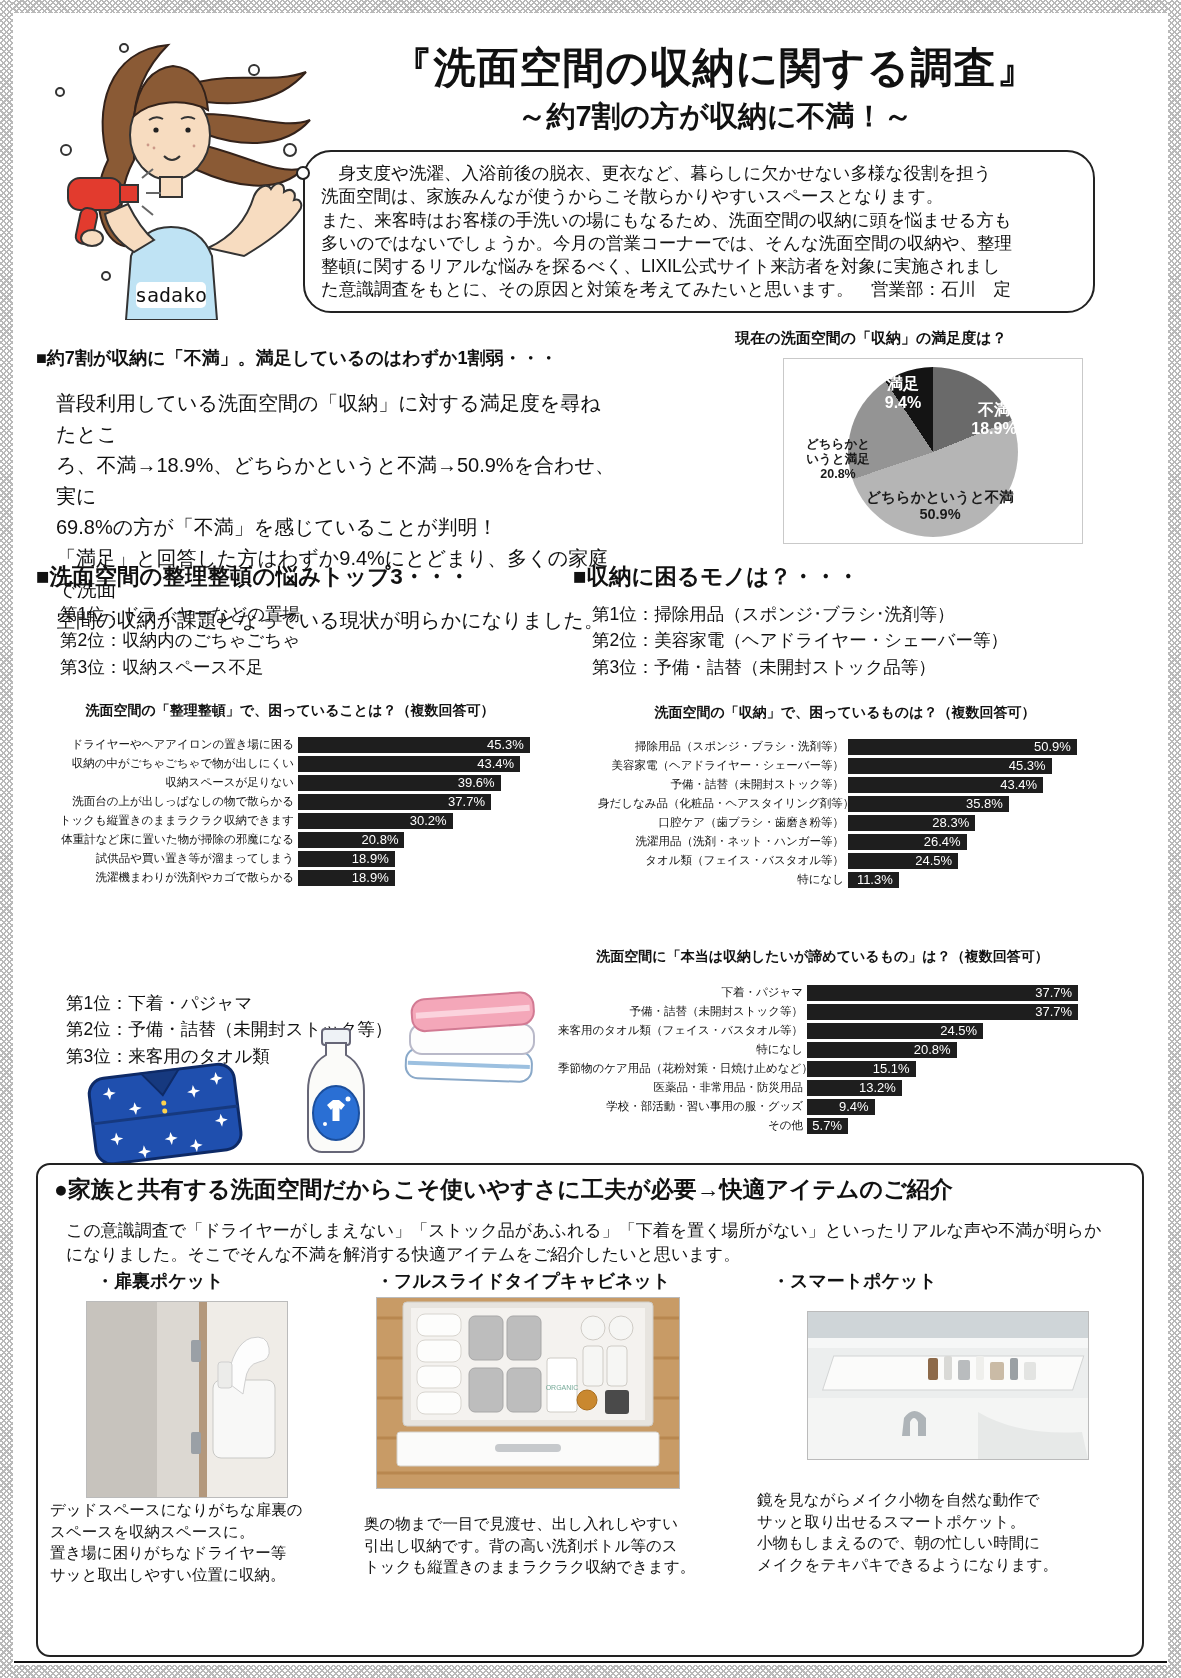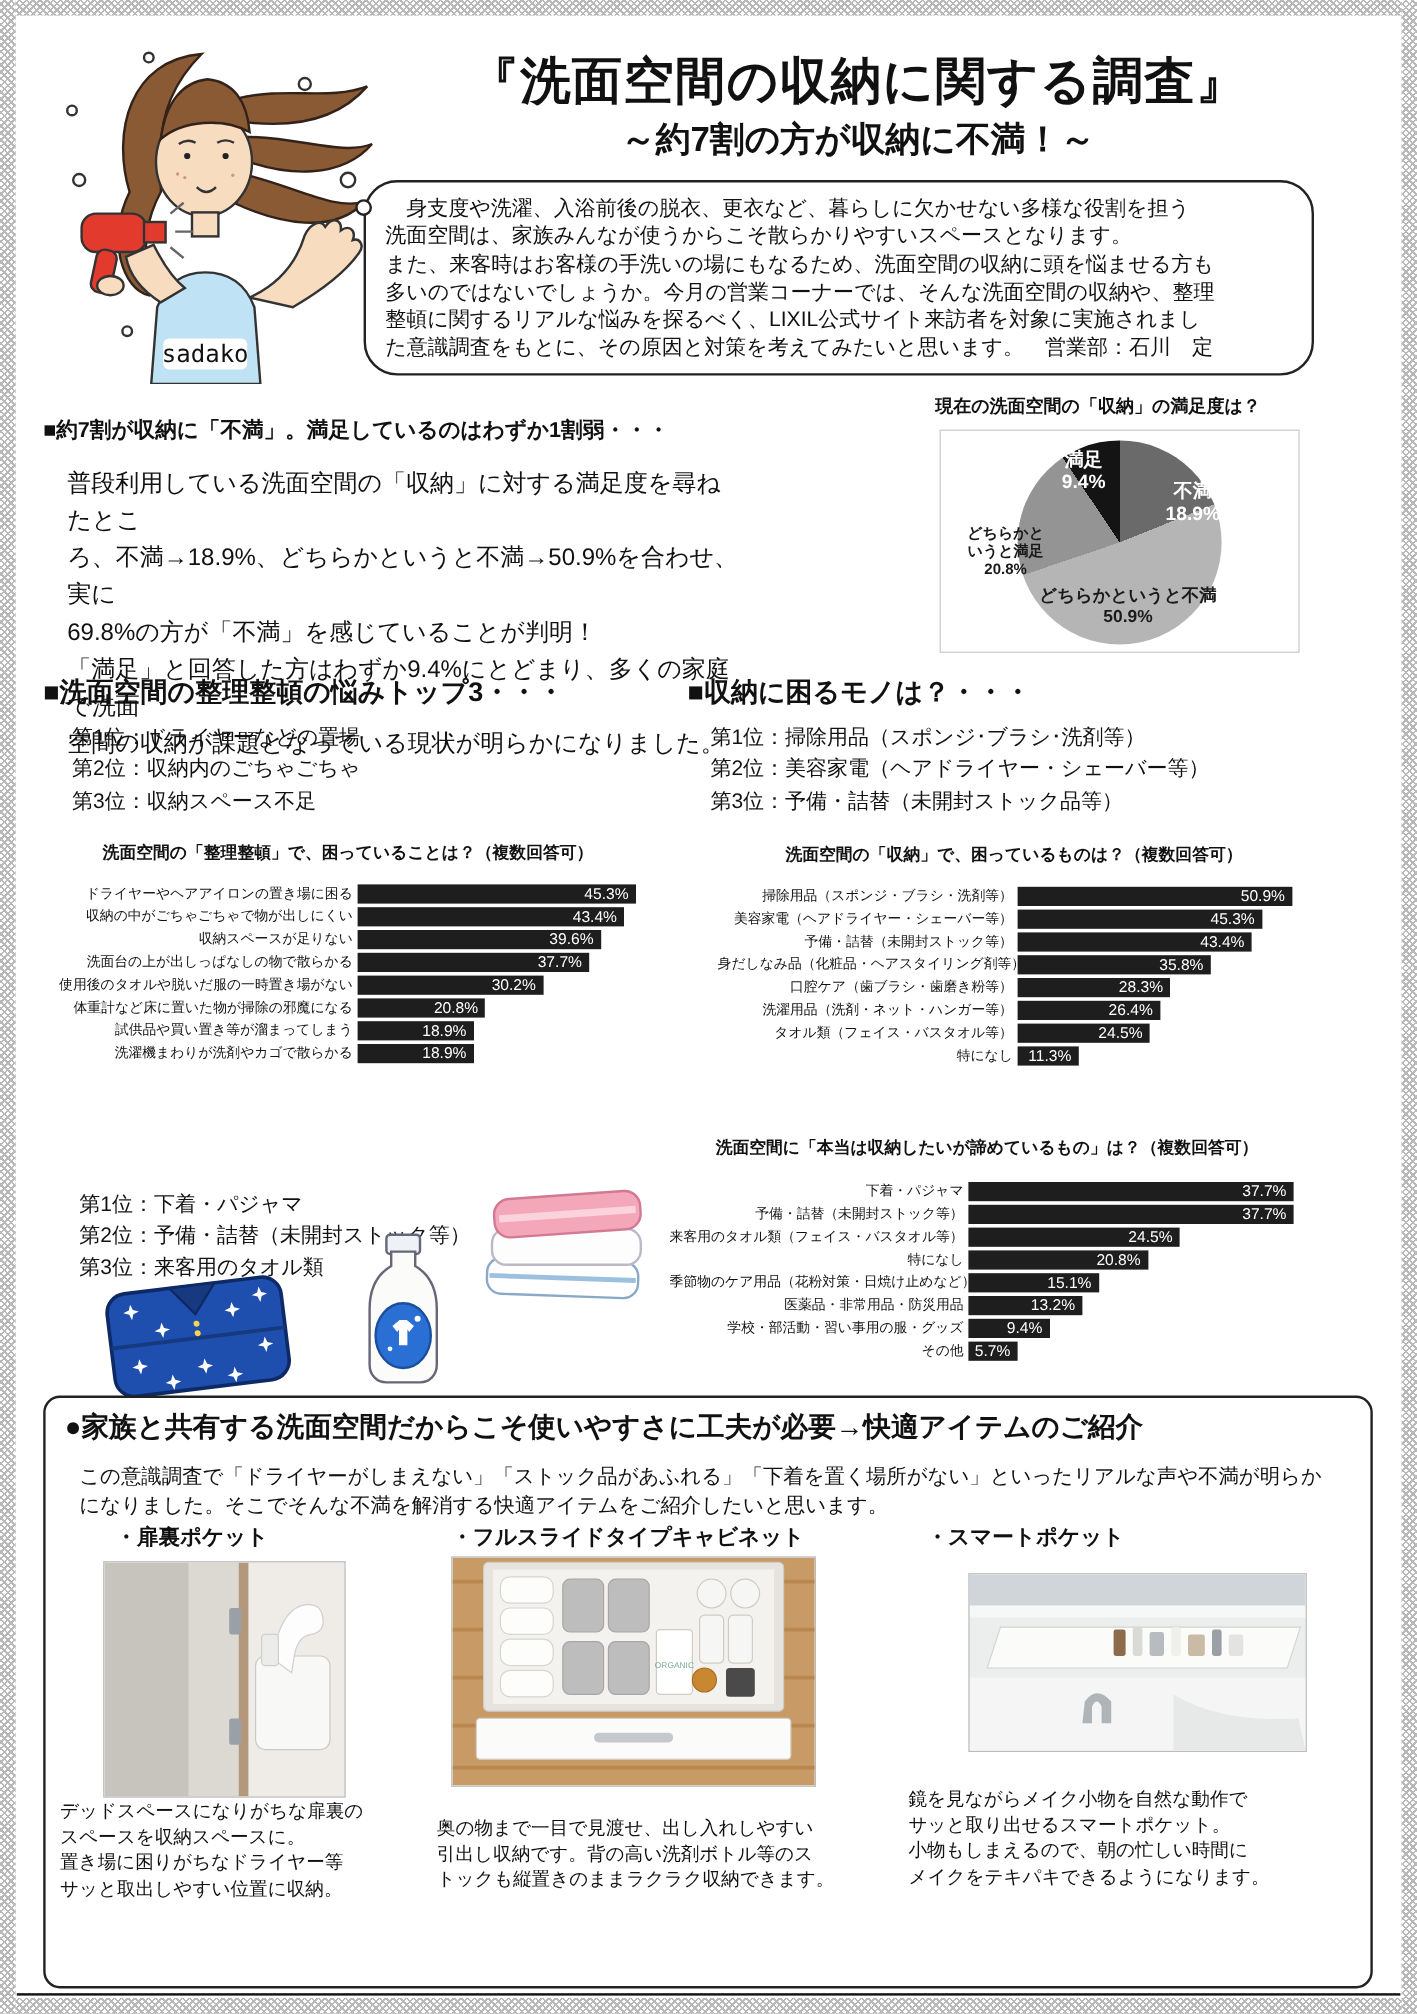--- a/index.html
+++ b/index.html
@@ -115,21 +115,21 @@
 た意識調査をもとに、その原因と対策を考えてみたいと思います。　営業部：石川　定</div>
   <div class="abs bubble-dot"></div>
 
   <div class="abs sec-h" style="left:36px;top:346px;">■約7割が収納に「不満」。満足しているのはわずか1割弱・・・</div>
   <div class="abs body-text pre" style="left:56px;top:388px;width:565px;">普段利用している洗面空間の「収納」に対する満足度を尋ねたとこ
 ろ、不満→18.9%、どちらかというと不満→50.9%を合わせ、実に
 69.8%の方が「不満」を感じていることが判明！
 「満足」と回答した方はわずか9.4%にとどまり、多くの家庭で洗面
 空間の収納が課題となっている現状が明らかになりました。</div>
 
-  <div class="abs chart-title" style="left:740px;top:329px;width:350px;font-size:15px;">現在の洗面空間の「収納」の満足度は？</div>
+  <div class="abs chart-title" style="left:696px;top:329px;width:350px;font-size:15px;">現在の洗面空間の「収納」の満足度は？</div>
   <div class="abs pie-panel">
     <div class="pie" id="pie" style="background: conic-gradient(rgb(106, 106, 106) 0deg, rgb(106, 106, 106) 68.04deg, rgb(181, 181, 181) 68.04deg, rgb(181, 181, 181) 251.28deg, rgb(148, 148, 148) 251.28deg, rgb(148, 148, 148) 326.16deg, rgb(20, 20, 20) 326.16deg, rgb(20, 20, 20) 360deg);"></div>
   <div class="pie-label pl0" style="color: rgb(255, 255, 255);">不満
 18.9%</div>
       <div class="pie-label pl1" style="color: rgb(26, 26, 26);">どちらかというと不満
 50.9%</div>
       <div class="pie-label pl2" style="color: rgb(26, 26, 26);">どちらかと
 いうと満足
 20.8%</div>
       <div class="pie-label pl3" style="color: rgb(255, 255, 255);">満足
@@ -170,21 +170,21 @@
       </div>
       <div class="bar-row">
         <div class="bar-label">洗面台の上が出しっぱなしの物で散らかる</div>
         <div class="bar-track">
           <div class="bar" style="width: 81.0753%; background: rgb(30, 30, 30);">
             <span class="bar-val" style="color: rgb(255, 255, 255);">37.7%</span>
           </div>
         </div>
       </div>
       <div class="bar-row">
-        <div class="bar-label">使用後のタオルや脱いだ服の一時置き場がない</div>
+        <div class="bar-label">トックも縦置きのままラクラク収納できます</div>
         <div class="bar-track">
           <div class="bar" style="width: 64.9462%; background: rgb(30, 30, 30);">
             <span class="bar-val" style="color: rgb(255, 255, 255);">30.2%</span>
           </div>
         </div>
       </div>
       <div class="bar-row">
         <div class="bar-label">体重計など床に置いた物が掃除の邪魔になる</div>
         <div class="bar-track">
           <div class="bar" style="width: 44.7312%; background: rgb(30, 30, 30);">

